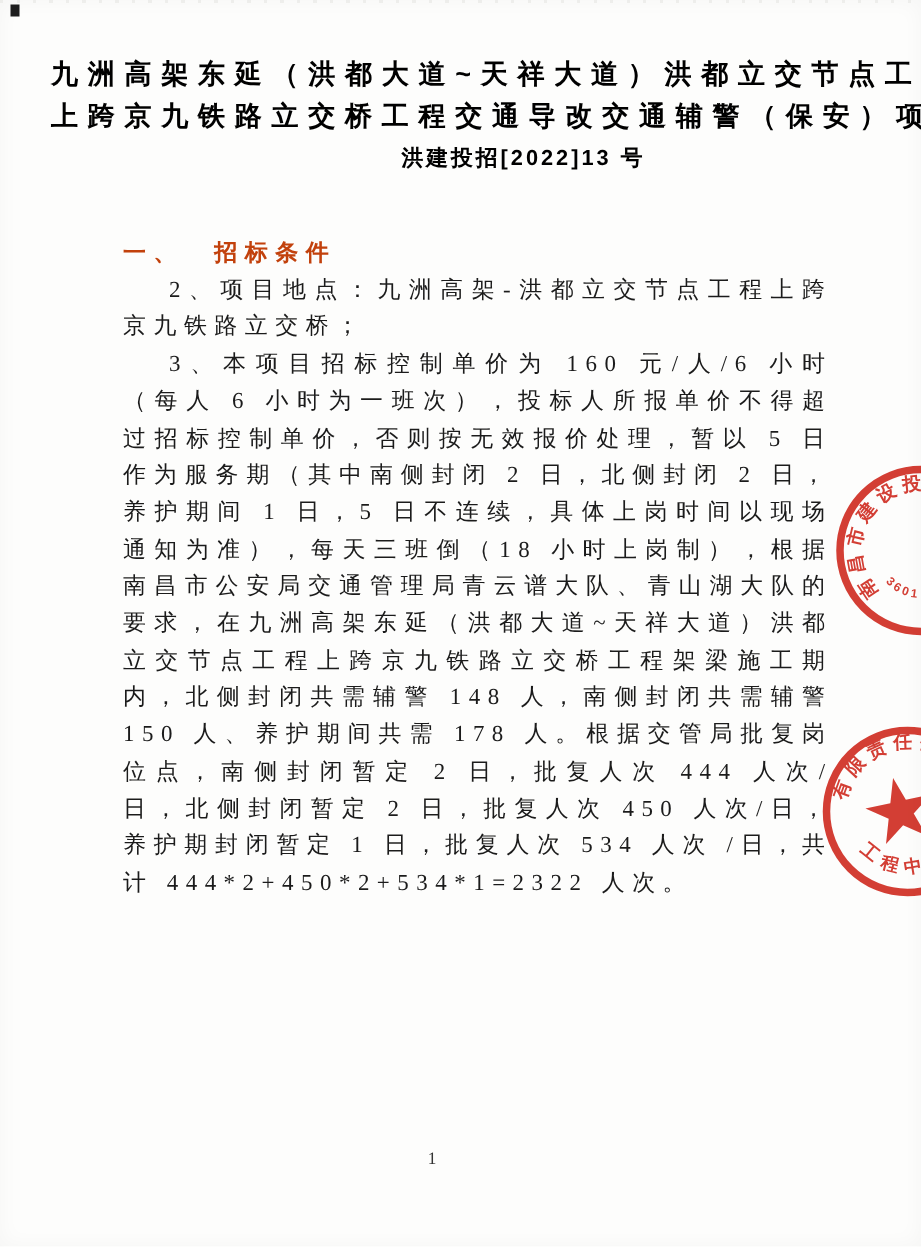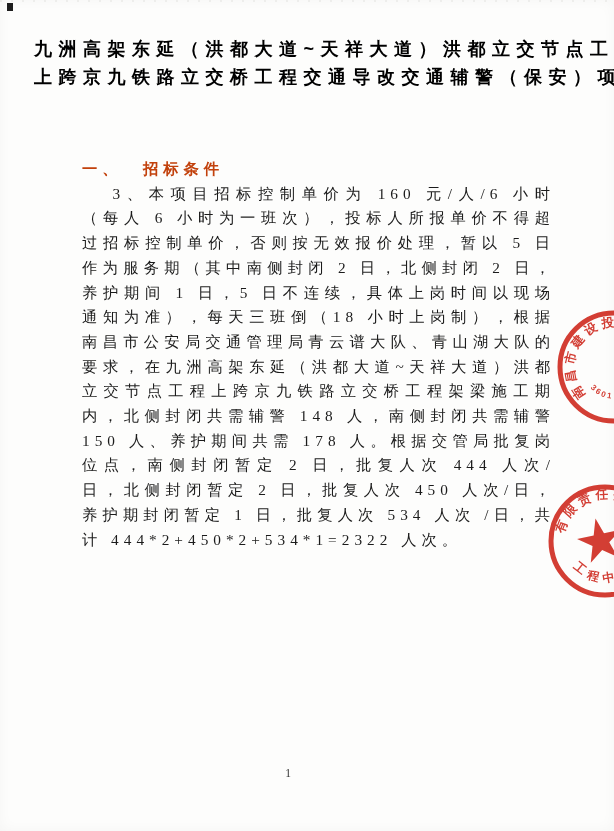--- a/index.html
+++ b/index.html
@@ -65,24 +65,26 @@
 <body>
 
 <div class="page">
 
   <div class="edge-noise"></div>
   <div class="corner-artifact"></div>
 
   <div class="titleblock">
     <div class="title-line">九洲高架东延（洪都大道~天祥大道）洪都立交节点工程</div>
     <div class="title-line">上跨京九铁路立交桥工程交通导改交通辅警（保安）项目</div>
+    <div class="doc-number">洪建投招[2022]13 号</div>
   </div>
 
   <div class="body">
     <div class="sec-heading">一、　招标条件</div>
+    <p>2、项目地点：九洲高架-洪都立交节点工程上跨京九铁路立交桥；</p>
     <p>3、本项目招标控制单价为 160 元/人/6 小时（每人 6 小时为一班次），投标人所报单价不得超过招标控制单价，否则按无效报价处理，暂以 5 日作为服务期（其中南侧封闭 2 日，北侧封闭 2 日，养护期间 1 日，5 日不连续，具体上岗时间以现场通知为准），每天三班倒（18 小时上岗制），根据南昌市公安局交通管理局青云谱大队、青山湖大队的要求，在九洲高架东延（洪都大道~天祥大道）洪都立交节点工程上跨京九铁路立交桥工程架梁施工期内，北侧封闭共需辅警 148 人，南侧封闭共需辅警 150 人、养护期间共需 178 人。根据交管局批复岗位点，南侧封闭暂定 2 日，批复人次 444 人次/日，北侧封闭暂定 2 日，批复人次 450 人次/日，养护期封闭暂定 1 日，批复人次 534 人次 /日，共计 444*2+450*2+534*1=2322 人次。</p>
 
   </div>
 
   <div class="page-number">1</div>
 
   <svg class="stamps" width="614" height="831" viewBox="0 0 614 831">
 
     <g>
       <circle cx="614" cy="367" r="54" fill="none" stroke="#cf2318" stroke-width="5"></circle>

